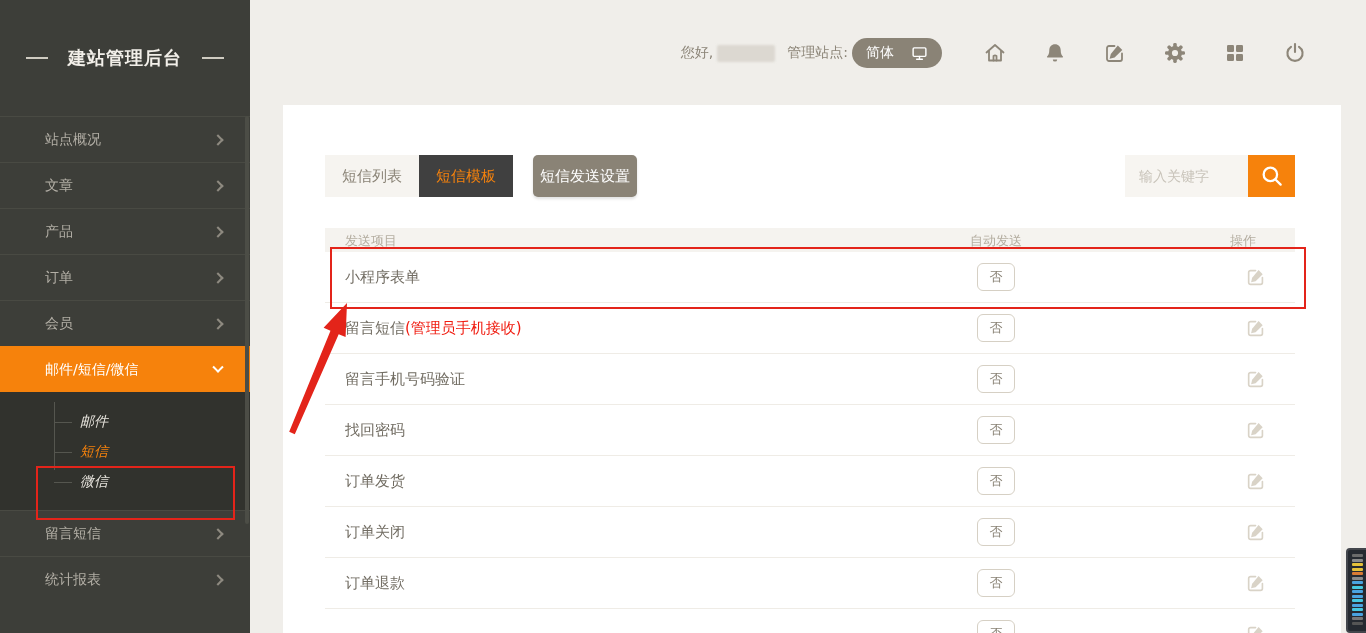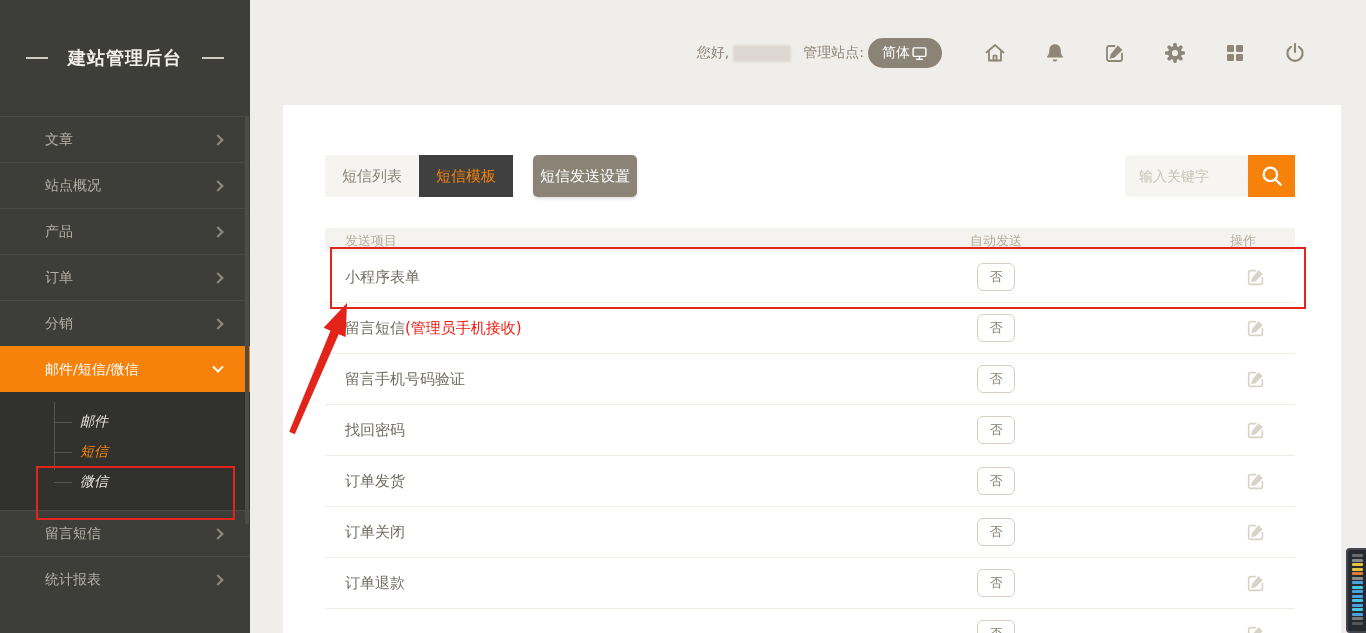--- a/index.html
+++ b/index.html
@@ -28,21 +28,21 @@
   .sub-item.active { color:#f6820c; }
   .sidebar-scroll { position:absolute; left:245px; top:116px; width:4px; height:408px;
                     background:#4c4d46; border-radius:2px; }
 
   
   .topbar { position:absolute; left:250px; top:0; right:0; height:105px; }
   .topbar-inner { position:absolute; top:36px; right:58px; height:34px; display:flex; align-items:center; }
   .greeting { color:#8b8477; font-size:14px; }
   .redacted { width:58px; height:17px; background:#dcd8d1; border-radius:2px; margin:0 12px 0 4px; filter:blur(1.2px); }
   .manage-label { color:#8b8477; font-size:14px; margin-right:4px; }
-  .lang-pill { display:flex; align-items:center; gap:1px; background:#8a8376; color:#fff;
+  .lang-pill { display:flex; align-items:center; gap:17px; background:#8a8376; color:#fff;
                border:none; border-radius:16px; height:30px; padding:0 14px; font-size:14px; cursor:pointer; }
   .top-icon { background:none; border:none; cursor:pointer; margin-left:34px; width:26px; height:26px;
               display:flex; align-items:center; justify-content:center; }
   .top-icon svg { width:24px; height:24px; }
 
   
   .panel { position:absolute; left:283px; top:105px; width:1058px; height:528px; background:#ffffff; }
 
   
   .tab-strip { position:absolute; left:325px; top:155px; height:42px; display:flex; z-index:1; }
@@ -96,37 +96,37 @@
 <div class="page">
 
   <aside class="sidebar">
     <div class="sidebar-title">
       <span class="title-dash"></span>
       <span>建站管理后台</span>
       <span class="title-dash"></span>
     </div>
     <nav id="sidebar-menu">
         <div class="menu-item">
+    <span class="menu-label">站点概况</span>
+    <span class="chevron"></span>
+  </div>
+        <div class="menu-item">
     <span class="menu-label">文章</span>
     <span class="chevron"></span>
   </div>
         <div class="menu-item">
-    <span class="menu-label">站点概况</span>
-    <span class="chevron"></span>
-  </div>
-        <div class="menu-item">
     <span class="menu-label">产品</span>
     <span class="chevron"></span>
   </div>
         <div class="menu-item">
     <span class="menu-label">订单</span>
     <span class="chevron"></span>
   </div>
         <div class="menu-item">
-    <span class="menu-label">分销</span>
+    <span class="menu-label">会员</span>
     <span class="chevron"></span>
   </div>
         <div class="menu-item active">
     <span class="menu-label">邮件/短信/微信</span>
     <span class="chevron down"></span>
   </div>
         <div class="submenu-block">
           <div class="sub-item">
     <span class="sub-label">邮件</span>
   </div>

